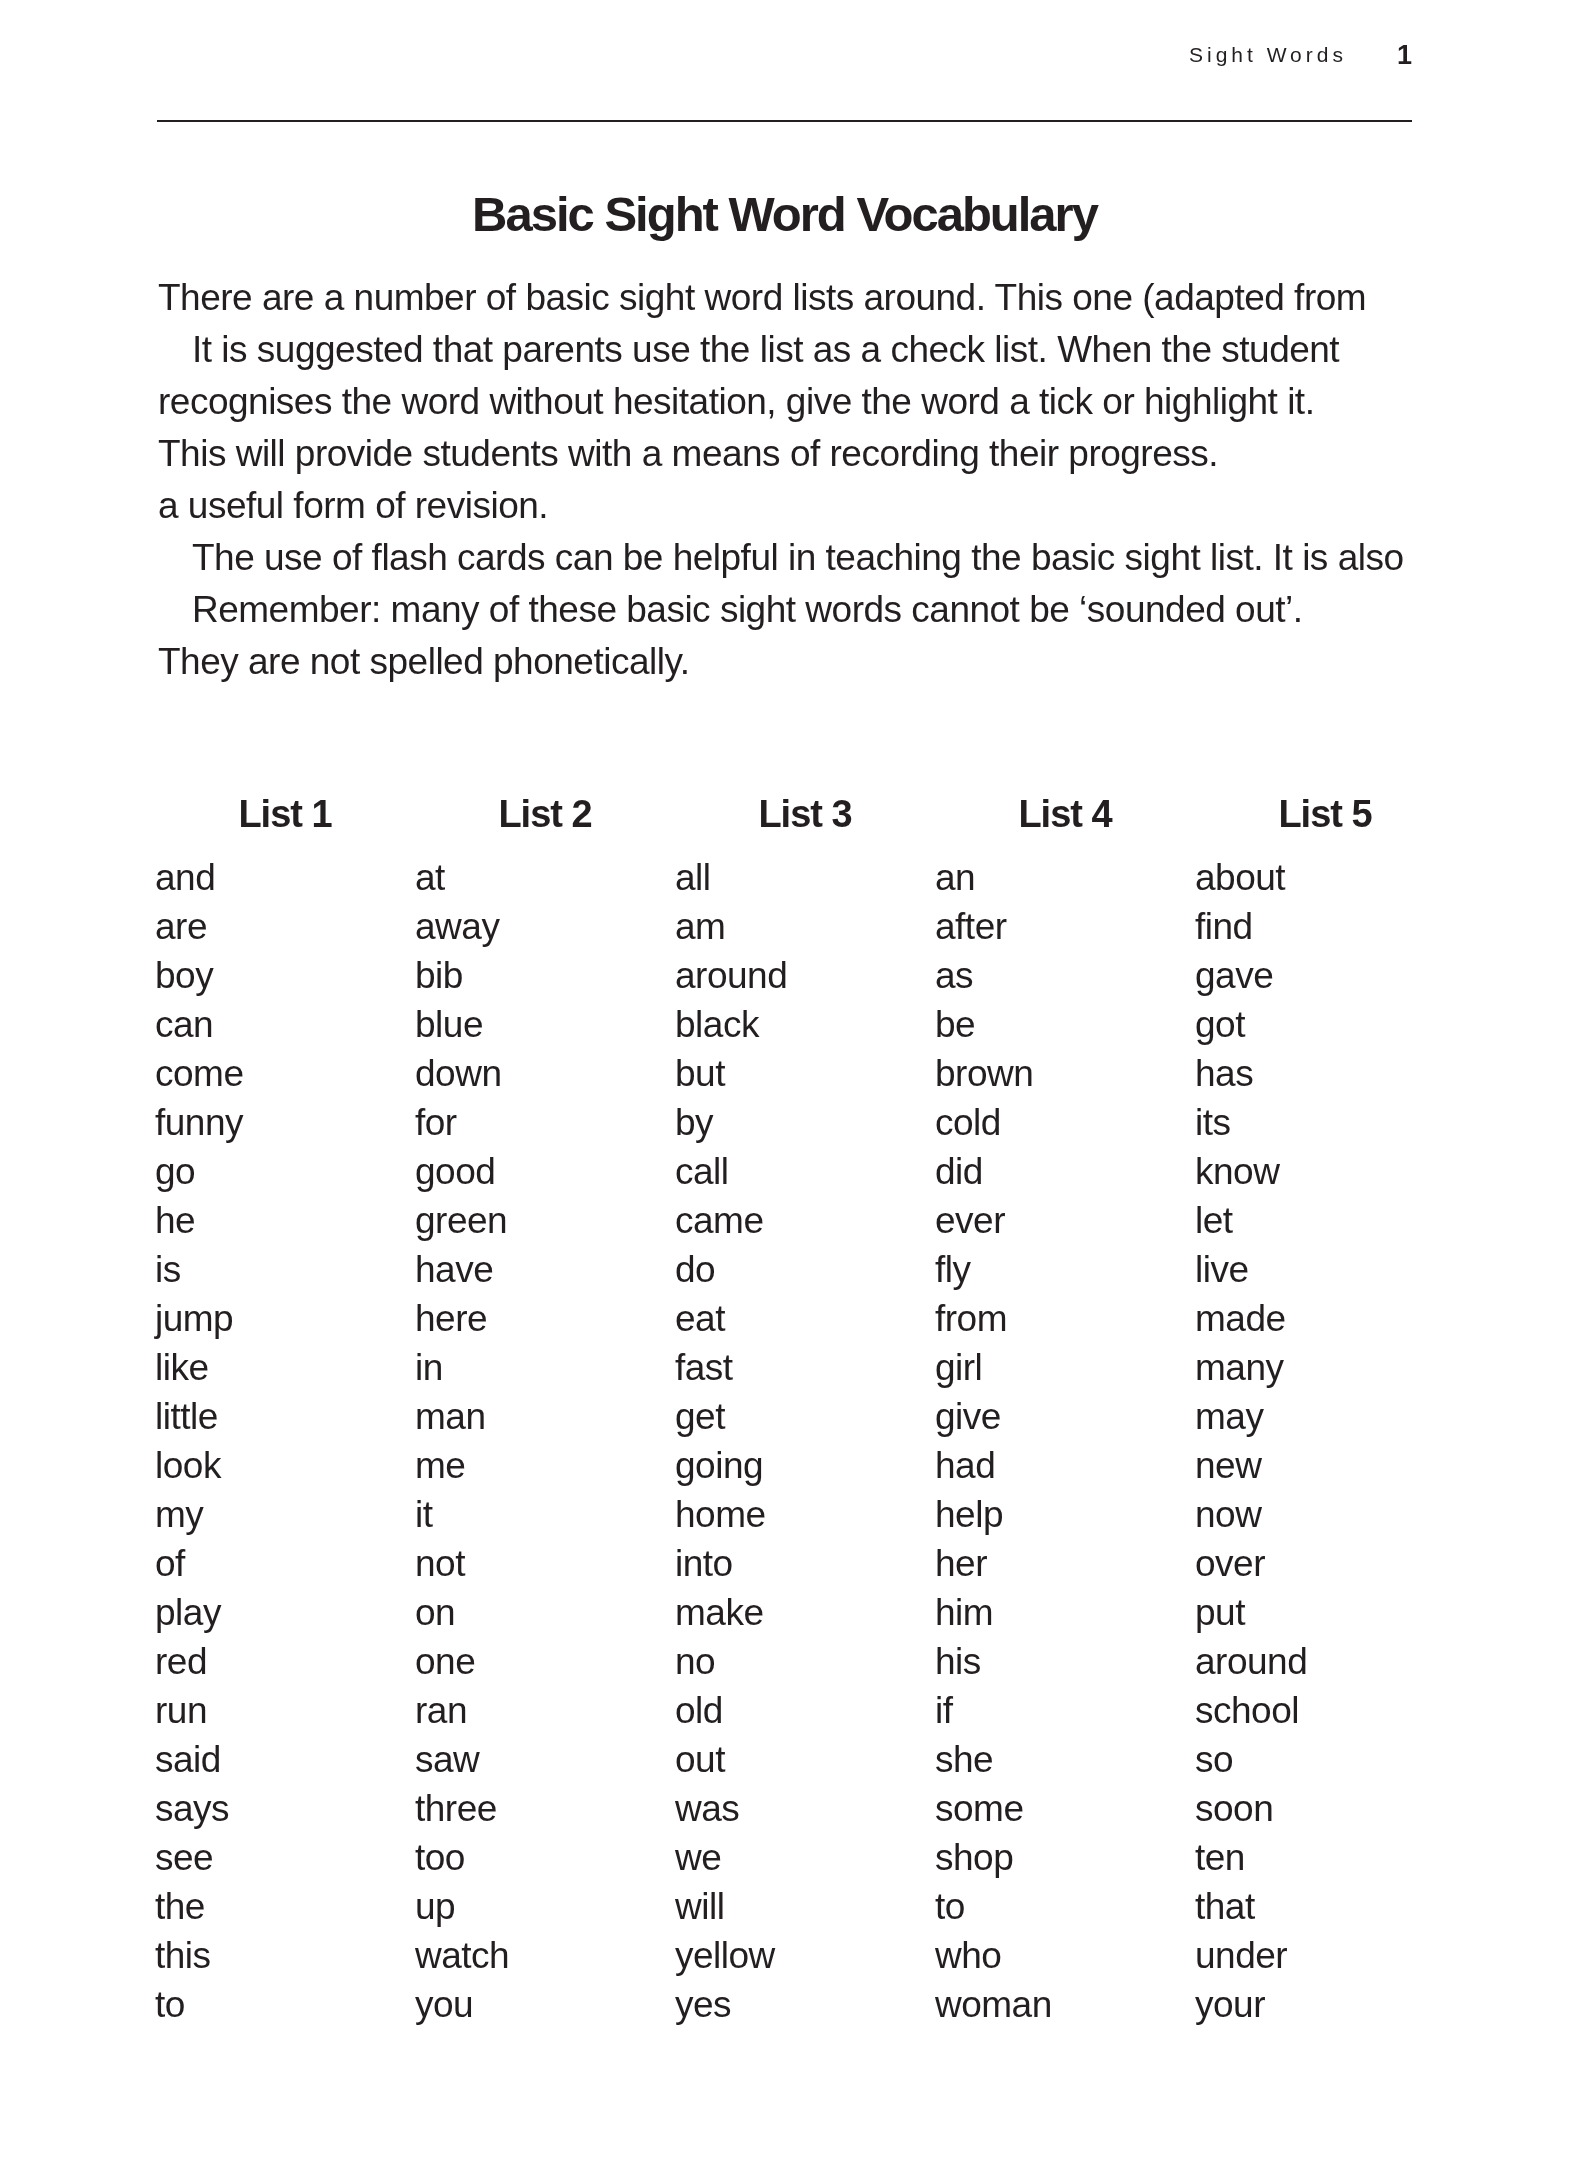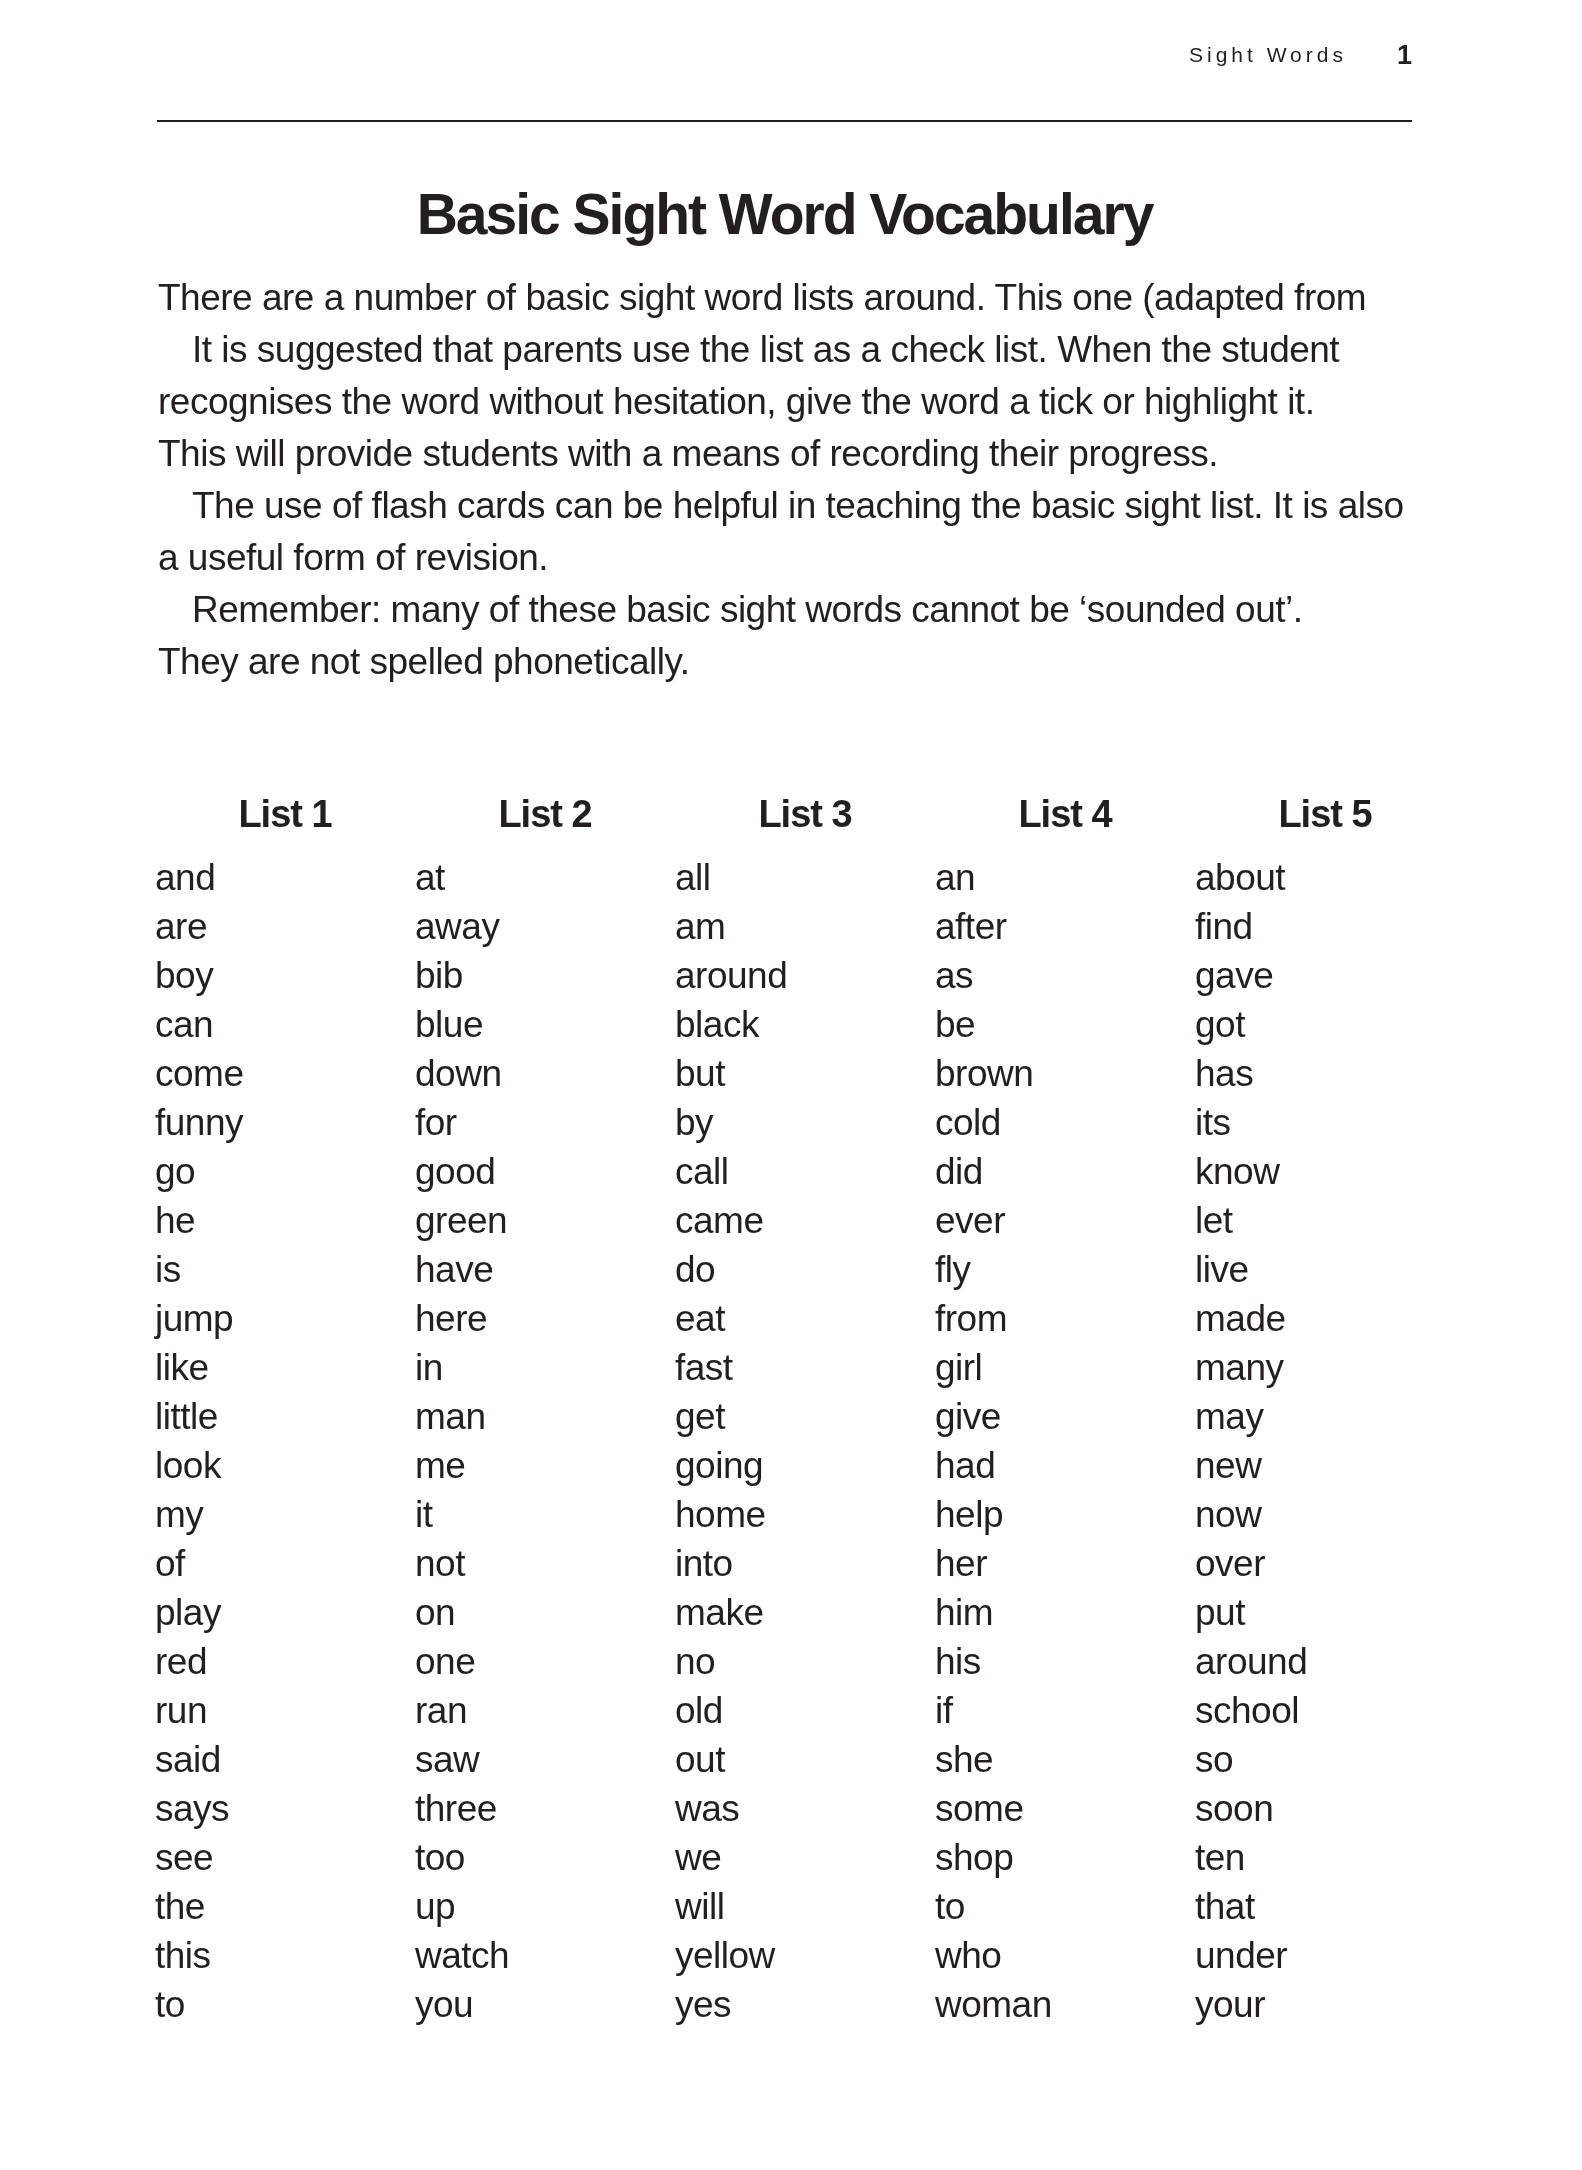--- a/index.html
+++ b/index.html
@@ -36,21 +36,21 @@
     margin-left: 50px;
     line-height: 21px;
   }
   .title {
     position: absolute;
     top: 178px;
     left: 157px;
     width: 1255px;
     margin: 0;
     text-align: center;
-    font-size: 57px;
+    font-size: 49px;
     line-height: 72px;
     font-weight: bold;
     letter-spacing: -2px;
   }
   .intro {
     position: absolute;
     top: 272px;
     left: 158px;
     width: 1310px;
   }
@@ -98,22 +98,22 @@
   <div class="intro">
       <div>
         <div class="body-line">There are a number of basic sight word lists around. This one (adapted from</div>
       </div>
       <div>
         <div class="body-line indent">It is suggested that parents use the list as a check list. When the student</div>
         <div class="body-line">recognises the word without hesitation, give the word a tick or highlight it.</div>
         <div class="body-line">This will provide students with a means of recording their progress.</div>
       </div>
       <div>
+        <div class="body-line">a useful form of revision.</div>
         <div class="body-line indent">The use of flash cards can be helpful in teaching the basic sight list. It is also</div>
-        <div class="body-line">a useful form of revision.</div>
       </div>
       <div>
         <div class="body-line indent">Remember: many of these basic sight words cannot be ‘sounded out’.</div>
         <div class="body-line">They are not spelled phonetically.</div>
       </div>
     </div>
 
   <div class="lists">
       <div class="word-col">
         <div class="list-header">List 1</div>

